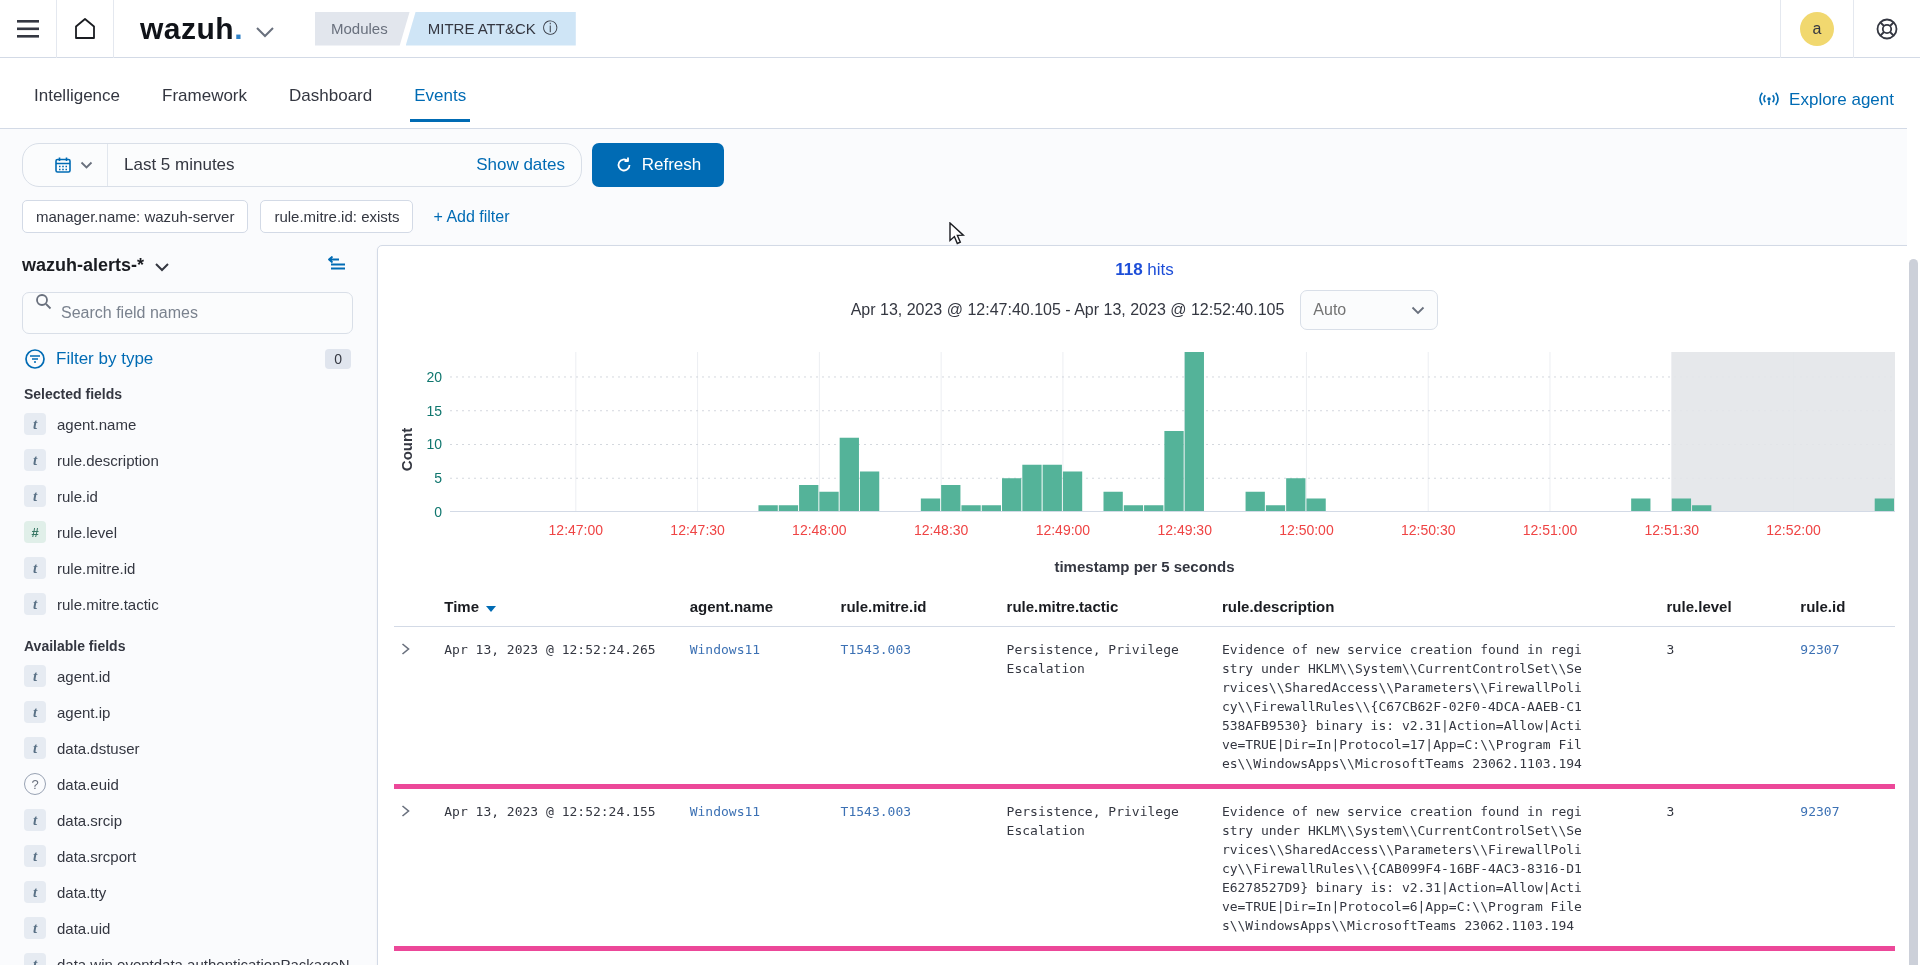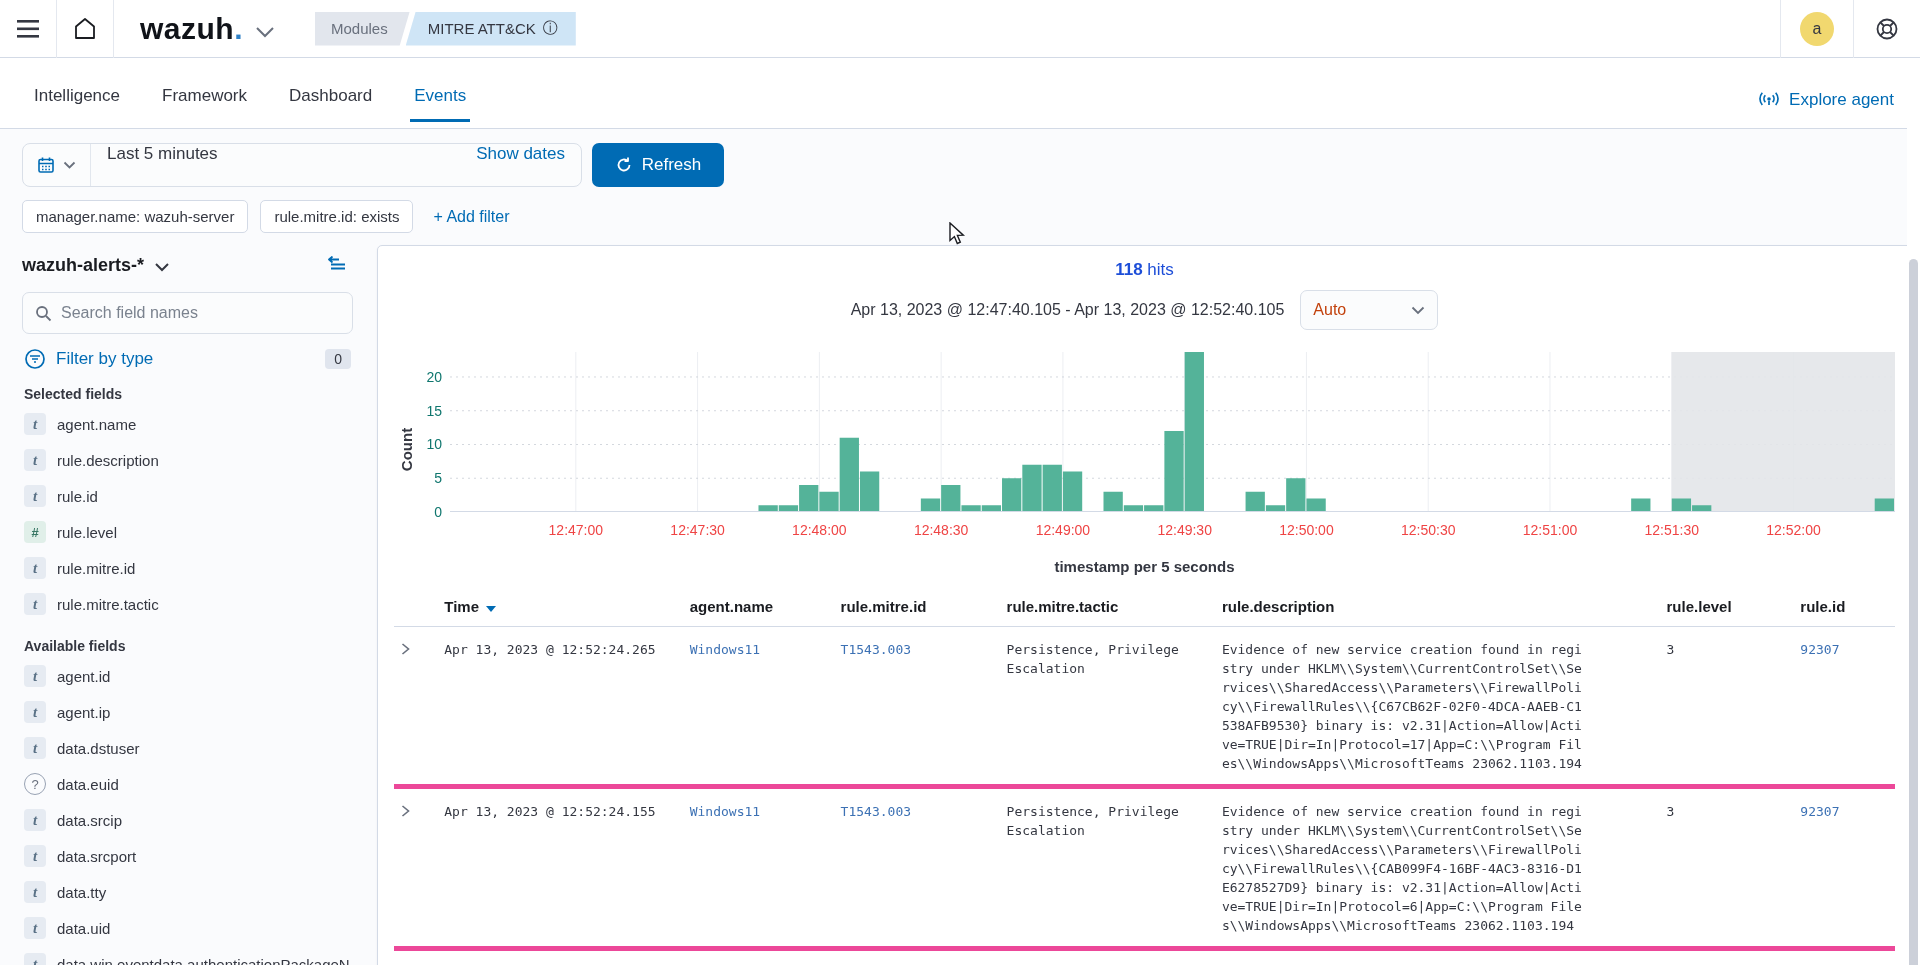--- a/index.html
+++ b/index.html
@@ -37,41 +37,41 @@
 
   
   .page { background:#fafbfd; height:894px; padding:14px 26px 0 22px; }
   .searchrow { display:flex; gap:10px; height:44px; }
   .searchbar { flex:1; display:flex; background:#fbfcfd; border:1px solid #d9dfe8; border-radius:7px; overflow:hidden; }
   .seg { display:flex; align-items:center; padding:0 14px; }
   .seg.save { border-right:1px solid #e2e7ee; gap:8px; cursor:pointer; background:#fbfcfd; }
   .searchbar input { flex:1; border:0; outline:0; background:transparent; font-size:17px; color:#343741; padding:0 16px; font-family:"Liberation Sans",sans-serif; }
   .searchbar input::placeholder { color:#7a828e; }
   .seg.dql { border-left:1px solid #e2e7ee; color:#006BB4; font-size:16px; cursor:pointer; }
-  .datebar { width:560px; display:flex; background:#fbfcfd; border:1px solid #d9dfe8; border-radius:8px; }
+  .datebar { width:560px; display:flex; align-items:center; background:#fbfcfd; border:1px solid #d9dfe8; border-radius:17px;padding-left:17px; }
   .seg.cal { border-right:1px solid #e2e7ee; gap:8px; cursor:pointer; height:100%; }
   .daterange { flex:1; font-size:17px; color:#343741; padding:0 16px; cursor:pointer; }
   .showdates { color:#006BB4; font-size:17px; padding:0 16px; cursor:pointer; white-space:nowrap; }
   .refresh-btn { width:132px; background:#006BB4; color:#fff; border:0; border-radius:7px;
     font-size:17px; display:flex; align-items:center; justify-content:center; gap:9px; cursor:pointer; }
 
   .filterrow { display:flex; align-items:center; gap:12px; margin-top:13px; }
   .chip { background:#fff; border:1px solid #d3dae6; border-radius:5px; height:33px;
     padding:0 13px; font-size:15px; color:#343741; display:flex; align-items:center; cursor:pointer; }
   .addfilter { color:#006BB4; font-size:16px; margin-left:8px; cursor:pointer; }
 
   
   .content { display:flex; margin-top:12px; align-items:flex-start; }
   .sidebar { width:335px; padding:10px 4px 0 0; flex:none; }
   .idx-row { display:flex; align-items:center; }
   .idx-name { font-size:18px; font-weight:bold; color:#1a1c21; cursor:pointer; }
   .idx-chevron { margin:3px 0 0 10px; }
   .collapse { margin-left:auto; cursor:pointer; margin-right:6px; }
   .fieldsearch { margin-top:16px; height:42px; background:#fbfcfd; border:1px solid #d9dfe8;
-    border-radius:7px; display:flex; align-items:center; padding:0 12px; gap:9px; }
+    border-radius:7px; display:flex; padding:0 12px; gap:9px; }
   .fieldsearch input { border:0; outline:0; background:transparent; flex:1; font-size:16px; color:#343741; font-family:"Liberation Sans",sans-serif; }
   .fieldsearch input::placeholder { color:#7a828e; }
   .ftype { display:flex; align-items:center; gap:10px; margin:14px 2px 6px 2px; }
   .ftype-label { color:#006BB4; font-size:17px; cursor:pointer; }
   .ftype-badge { margin-left:auto; background:#e0e5ee; border-radius:4px; font-size:14px;
     padding:2px 9px; color:#343741; }
   .fields-h { font-size:14px; font-weight:bold; color:#343741; margin:16px 0 4px 2px; }
   .f-item { display:flex; align-items:flex-start; gap:11px; padding:7px 2px; font-size:15px; color:#343741; cursor:pointer; }
   .tok { width:22px; height:22px; border-radius:4px; flex:none; display:flex; align-items:center;
     justify-content:center; font-size:13px; font-weight:bold; }
@@ -82,21 +82,21 @@
 
   
   .panel { flex:1; background:#fff; border:1px solid #d3dae6; border-radius:5px;
     margin-left:20px; margin-right:4px; padding:14px 16px 0 16px; height:1200px;
     box-shadow:0 1px 2px rgba(152,162,179,.15); }
   .hits { text-align:center; font-size:17px; color:#1d4ed8; }
   .hits b { font-weight:bold; }
   .range-row { display:flex; align-items:center; justify-content:center; gap:16px; margin-top:10px; }
   .range-text { font-size:16px; color:#343741; }
   .interval { width:138px; height:40px; background:#fbfcfd; border:1px solid #d9dfe8; border-radius:7px;
-    display:flex; align-items:center; padding:0 12px; font-size:16px; color:#c2410c; cursor:pointer; }
+    display:flex; align-items:center; padding:0 12px; font-size:16px; color:#737373; cursor:pointer; }
   .interval .chev { margin-left:auto; }
 
   .chart-wrap { display:flex; margin-top:22px; }
   .count-label { width:26px; display:flex; align-items:center; justify-content:center; }
   .count-label span { transform:rotate(-90deg); font-size:15px; font-weight:bold; color:#343741; white-space:nowrap; }
   .ylabels { width:30px; position:relative; }
   .ylabels div { position:absolute; right:8px; font-size:14px; color:#0f766e; }
   .plot { position:relative; }
   .xlabels { position:relative; height:24px; margin-top:6px; }
   .xlabels div { position:absolute; width:100px; text-align:center; font-size:14px; color:#ef4444; }

